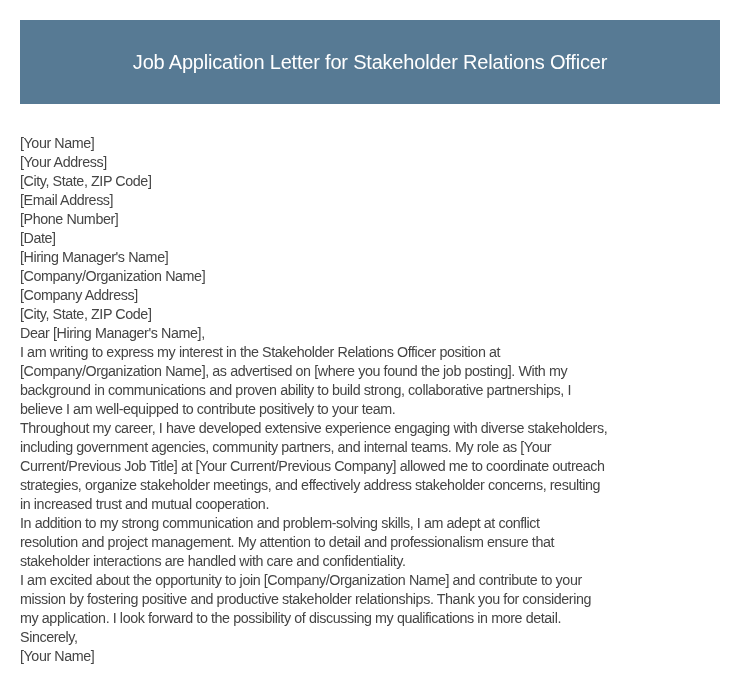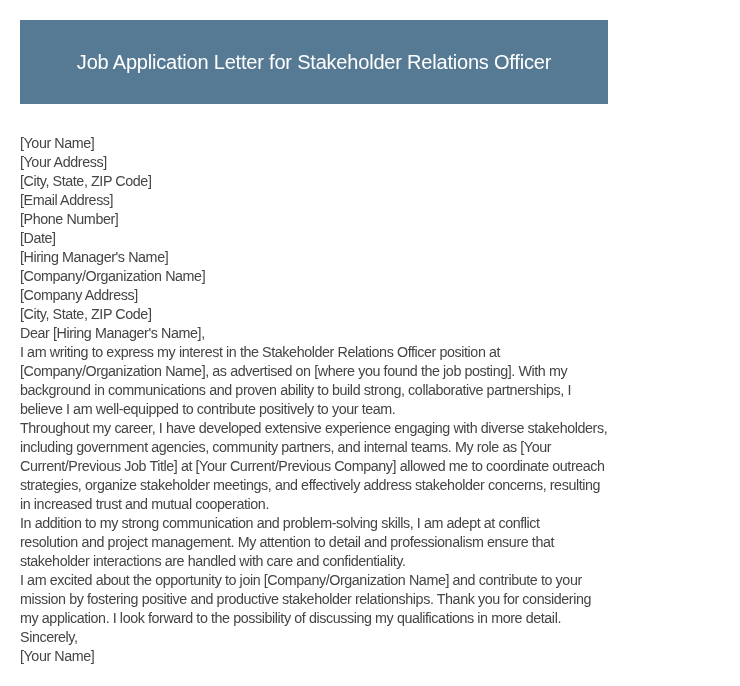--- a/index.html
+++ b/index.html
@@ -1,18 +1,18 @@
 <!DOCTYPE html>
 <html><head>
   <meta charset="utf-8">
   <style>
     html, body { margin: 0; padding: 0; background: #ffffff; }
     body { width: 740px; height: 686px; position: relative; overflow: hidden; }
     .header {
-      position: absolute; left: 20px; top: 20px; width: 588px; height: 84px;
+      position: absolute; left: 20px; top: 20px; width: 700px; height: 84px;
       background: #577a94; display: flex; align-items: center; justify-content: center;
     }
     .header h1 {
       margin: 0; color: #ffffff; font-family: "Liberation Sans", sans-serif;
       font-weight: normal; font-size: 20px; letter-spacing: -0.2px;
     }
     .letter {
       position: absolute; left: 20px; top: 133px; width: 710px;
       font-family: "Liberation Sans", sans-serif; font-size: 15.4px;
       line-height: 19px; color: #454545; letter-spacing: -0.45px;

